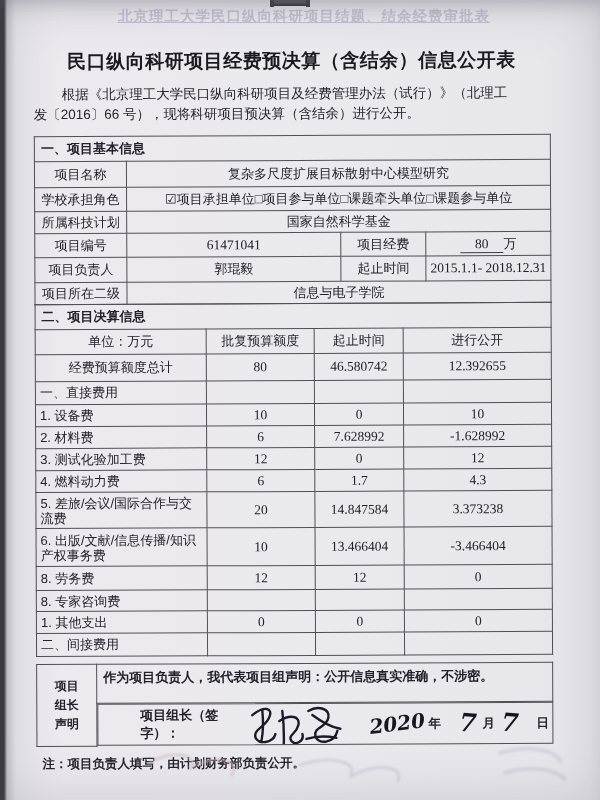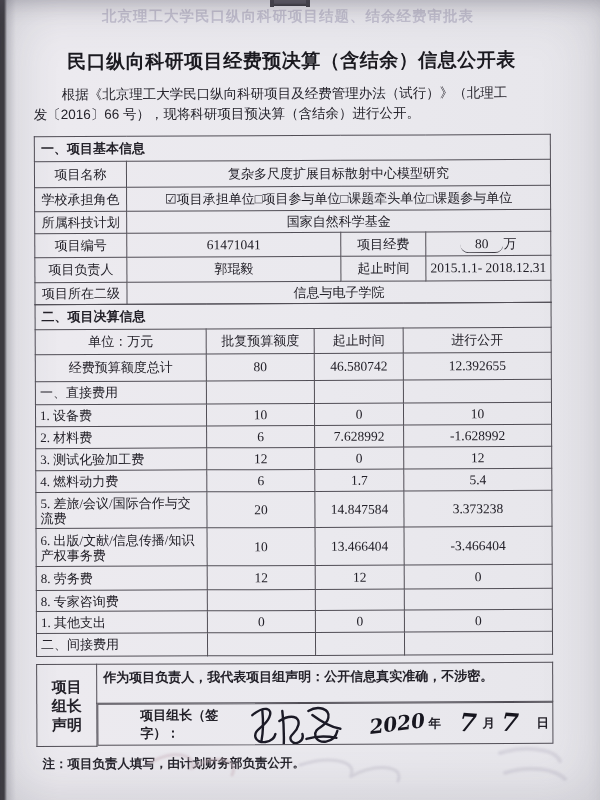--- a/index.html
+++ b/index.html
@@ -3,45 +3,45 @@
 <meta charset="utf-8">
 <style>
   html,body{margin:0;padding:0;background:#2e2c31;}
   .scan{position:relative;width:600px;height:800px;overflow:hidden;
     background:linear-gradient(90deg,#39373c 0px,#3b393e 4px,#c9c8cf 7px,#e7e6eb 16px,#eceaef 60px,#eae9ee 55%,#e7e6eb 100%);
     font-family:"Liberation Sans","DejaVu Sans",sans-serif;color:#232129;}
   .scan::after{content:"";position:absolute;inset:0;pointer-events:none;
     box-shadow:inset 0 0 55px rgba(88,85,100,.22), inset 0 14px 22px -14px rgba(90,88,105,.45);}
   .content{position:absolute;left:35px;top:48px;width:516px;transform:rotate(-.25deg);}
   
-  .bleed-top{position:absolute;left:48px;top:7px;width:480px;text-align:center;
-    color:#b7b3c6;opacity:.75;filter:blur(.7px);font-weight:bold;font-size:14.5px;letter-spacing:1px;white-space:nowrap;overflow:hidden;}
+  .bleed-top{position:absolute;left:64px;top:7px;width:480px;text-align:center;
+    color:#b7b3c6;opacity:.75;filter:blur(.7px);font-weight:bold;font-size:14.5px;letter-spacing:1px;white-space:nowrap;overflow:hidden;text-decoration:underline;}
   .clip{position:absolute;left:272px;top:0;width:36px;height:6px;background:#56535b;border-radius:1px;
     box-shadow:inset 0 -2px 2px rgba(0,0,0,.4);}
   .clip::before,.clip::after{content:"";position:absolute;top:0;width:4px;height:7px;background:#3c3a40;}
   .clip::before{left:-2px}.clip::after{right:-2px}
   
   .doc-title{font-size:19px;font-weight:bold;text-align:center;letter-spacing:.5px;margin:0 0 10px 0;color:#1b1a20;}
   .intro{font-size:13.5px;line-height:20px;color:#26242c;}
   .intro .l1{padding-left:28px;}
   
   table{border-collapse:collapse;table-layout:fixed;width:516px;margin-top:-1px;}
   td{border:1px solid #514e56;font-size:12.5px;padding:1px 3px;text-align:center;
      color:#232129;overflow:hidden;}
   .tbl-basic{margin-top:11px;}
   .sec-row td{text-align:left;font-weight:bold;font-size:13px;padding:3px 6px;}
   .lbl{font-size:13px;}
-  .num{font-family:"Liberation Serif","DejaVu Serif",serif;font-size:13.5px;border-radius:11px;}
+  .num{font-family:"Liberation Serif","DejaVu Serif",serif;font-size:13.5px;}
   .u80{display:inline-block;border-bottom:1px solid #3c3a42;padding:0 15px;}
   .cat td{text-align:left;padding:2px 4px;}
-  .left td:first-child, td.left{text-align:left;padding-left:4px;font-family:Liberation Serif, serif;}
+  .left td:first-child, td.left{text-align:left;padding-left:4px;}
   .tbl-budget td:first-child.item{text-align:left;padding-left:4px;line-height:15px;}
   
   .tbl-decl{margin-top:7px;}
-  .decl-label{font-size:15px;line-height:19px;font-weight:600;}
+  .decl-label{font-size:12px;line-height:19px;font-weight:600;}
   .stmt{ text-align:left;font-weight:600;font-size:13px;padding:4px 6px;vertical-align:top;}
   .signrow{height:42px;position:relative;}
   .signline{display:flex;align-items:center;text-align:left;font-weight:600;font-size:13px;padding-left:42px;position:relative;}
   .sig-wrap{position:relative;width:96px;height:38px;margin-left:2px;}
   .sig-wrap svg{position:absolute;left:0;top:-4px;overflow:visible;}
   .hand{font-family:"DejaVu Serif","Liberation Serif",serif;font-style:italic;color:#17161f;}
   .hand-year{font-size:20px;transform:rotate(-7deg);display:inline-block;margin:0 4px 0 38px;}
   .hand-seven{font-size:25px;transform:rotate(4deg);display:inline-block;margin:0 6px;line-height:20px;}
   .unit{font-size:12.5px;font-weight:600;}
   .note{margin-top:9px;padding-left:6px;font-size:12.5px;font-weight:600;color:#26242c;}
@@ -152,21 +152,21 @@
       <tr style="height:22px">
         <td class="item left lbl">3. 测试化验加工费</td>
         <td class="num">12</td>
         <td class="num">0</td>
         <td class="num">12</td>
       </tr>
       <tr style="height:22px">
         <td class="item left lbl">4. 燃料动力费</td>
         <td class="num">6</td>
         <td class="num">1.7</td>
-        <td class="num">5.4</td>
+        <td class="num">4.3</td>
       </tr>
       <tr style="height:36px">
         <td class="item left lbl">5. 差旅/会议/国际合作与交流费</td>
         <td class="num">20</td>
         <td class="num">14.847584</td>
         <td class="num">3.373238</td>
       </tr>
       <tr style="height:38px">
         <td class="item left lbl">6. 出版/文献/信息传播/知识产权事务费</td>
         <td class="num">10</td>

